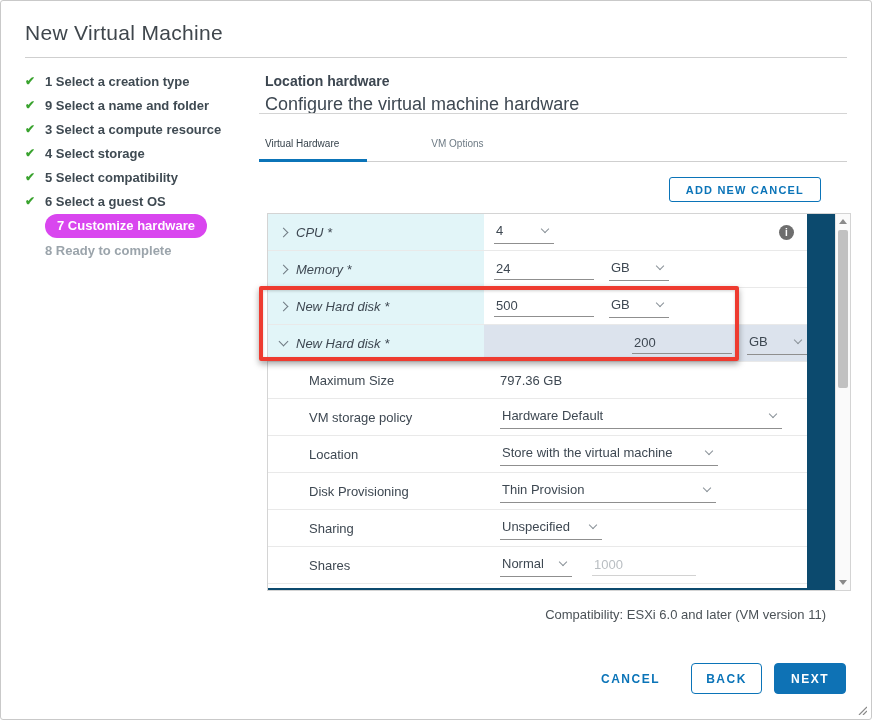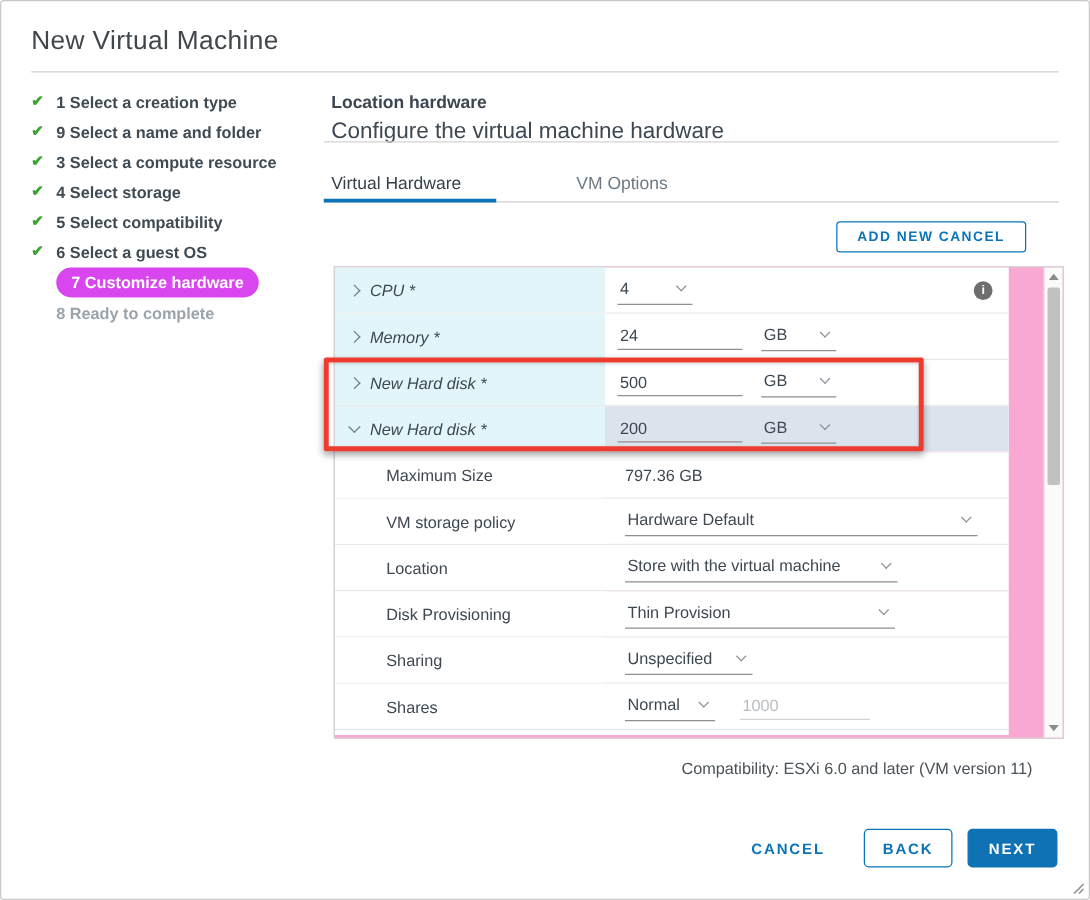--- a/index.html
+++ b/index.html
@@ -27,47 +27,47 @@
   }
   .step.upcoming{ color:#9ba4ab; }
 
   
   .panel-title{ position:absolute; left:264px; top:72px; font-size:14px; font-weight:700; color:#3c4650; }
   .panel-sub{ position:absolute; left:264px; top:93px; font-size:18px; color:#3e4852; }
   .panel-divider{ position:absolute; left:258px; right:24px; top:112px; border-top:1px solid #d4d4d4; }
 
   
   .tabs{ position:absolute; left:258px; right:24px; top:131px; height:30px; border-bottom:1px solid #cfcfcf; display:flex; }
-  .tab{ font-size:14px; padding:6px 14px 0 14px; height:30px; color:#6d7a84; cursor:default; }
+  .tab{ font-size:10px; padding:6px 14px 0 14px; height:30px; color:#6d7a84; cursor:default; }
   .tab.active{ color:#36424b; border-bottom:3px solid #0b74b8; padding-left:6px; padding-right:28px; }
   .tab.idle{ margin-left:50px; }
 
   
   .add-btn{
     position:absolute; top:176px; right:50px; height:25px; padding:0 16px;
     border:1px solid #0b74b8; border-radius:3px; background:#fff; color:#0b74b8;
     font-size:11px; font-weight:700; letter-spacing:1.2px; font-family:"Liberation Sans",sans-serif;
   }
 
   
   .hw-table{
     position:absolute; left:266px; top:212px; width:584px; height:378px;
-    border:1px solid #d4d4d4; background:#f9a8d4;
+    border:1px solid #d4d4d4; background:#0c4a6e;
   }
   .rows{ position:absolute; left:0; top:0; width:539px; }
   .row{ display:flex; height:37px; border-bottom:1px solid #e9e9e9; background:#fff; align-items:stretch; }
   .label-cell{
     width:216px; flex:none; background:#e2f5f8; display:flex; align-items:center; padding-left:12px;
   }
   .label-cell .hw-label{ font-size:13px; font-style:italic; color:#3e4852; margin-left:9px; white-space:nowrap; }
   .detail .label-cell{ background:#fff; padding-left:41px; }
   .detail .label-cell .d-label{ font-size:13px; font-style:normal; color:#3e4852; white-space:nowrap; }
   .controls{ flex:1; display:flex; align-items:center; padding-left:10px; }
   .detail .controls{ padding-left:16px; }
-  .row.selected .controls{ background:#dce3ed; }
+  .row.selected .controls{ background:#dce3ed;justify-content:flex-end; }
 
   .chev{ width:7px; height:7px; border-right:1.5px solid #6f7a83; border-bottom:1.5px solid #6f7a83; flex:none; }
   .chev.right{ transform:rotate(-45deg); }
   .chev.down{ transform:rotate(45deg); margin-top:-3px; }
   .chev.small{ width:6px; height:6px; border-color:#8a9299; }
 
   .ipt{
     width:100px; border:none; border-bottom:1px solid #8f8f8f; background:transparent;
     font-size:13px; color:#3e4852; font-family:"Liberation Sans",sans-serif; padding:2px 2px 3px 2px; outline:none;
   }

